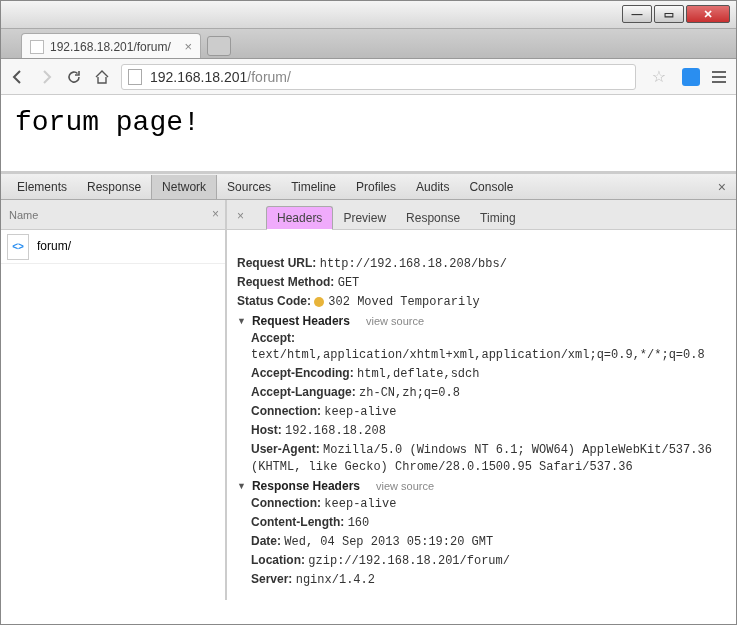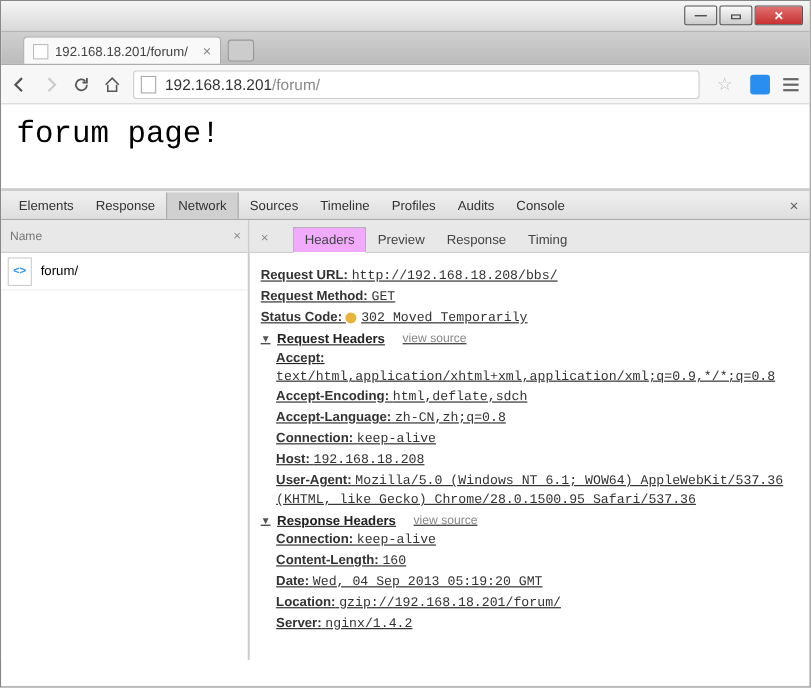--- a/index.html
+++ b/index.html
@@ -188,23 +188,22 @@
     font-size:12px; color:#444;
   }
   .dt-sub-strip .x { padding: 0 8px 6px 4px; color:#888;}
   .sub-tab { padding: 4px 10px; }
   .sub-tab.active {
     background:#f0abfc; border:1px solid #aaa; border-bottom:1px solid #fff;
     border-radius: 3px 3px 0 0;
     position:relative; top:1px;margin-left:14px;
   }
   .dt-details {
-    flex:1; padding: 12px 10px; font-size:12px; color:#222;
+    flex:1; padding: 25px 10px; font-size:12px; color:#222;
     overflow:auto;
-    text-decoration:underline;
   }
   .dt-details .row { margin-bottom: 2px; line-height:16px;}
   .dt-details .lbl { font-weight:bold; color:#333; }
   .dt-details .val { font-family: Consolas, "Courier New", monospace; color:#333; }
   .section-hdr {
     font-weight:bold; margin-top:4px; margin-bottom:2px;
     display:flex; align-items:center; gap:2px;
   }
   .section-hdr::before { content:"▼"; font-size:9px; margin-right:4px; color:#555;}
   .section-hdr .vs { font-weight:normal; color:#888; margin-left:14px; font-size:11px;}

